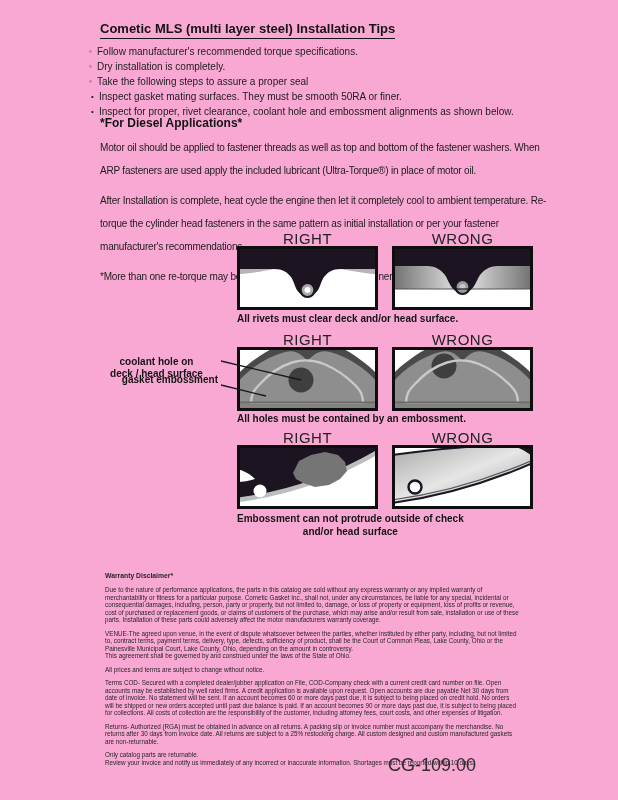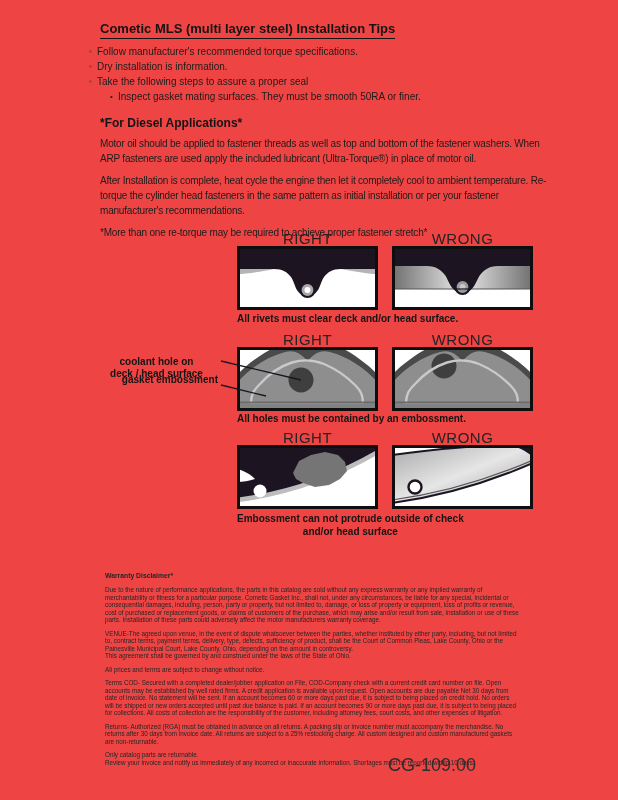--- a/index.html
+++ b/index.html
@@ -1,33 +1,33 @@
 <!DOCTYPE html>
 <html><head>
 <meta charset="utf-8">
 <style>
   html,body{margin:0;padding:0;background:#ffffff;}
   .page{
-    position:relative;width:618px;height:800px;background:#ef4444;overflow:hidden;
+    position:relative;width:618px;height:800px;background:#f9a8d4;overflow:hidden;
     font-family:"Liberation Sans", sans-serif;color:#1a1a1a;
   }
   
   .title{
     position:absolute;left:100px;top:21px;font-size:13px;font-weight:bold;
     border-bottom:1.6px solid #141414;padding-bottom:2px;white-space:nowrap;color:#141414;
   }
   
   .tips{position:absolute;left:89px;top:44px;font-size:10px;line-height:15px;color:#1c1c1c;}
   .tip-line{white-space:nowrap;}
   .tip-line .marker{display:inline-block;width:8px;font-size:8px;vertical-align:1px;color:#1c1c1c;}
-  .tip-sub{margin-left:21px;}
+  .tip-sub{margin-left:2px;}
   
   .diesel{position:absolute;left:100px;top:116px;width:452px;color:#1c1c1c;}
   .diesel-h{font-size:12px;font-weight:bold;margin:0 0 6px 0;color:#141414;}
-  .diesel p{font-size:10px;letter-spacing:-0.2px;line-height:15px;margin:0 0 7px 0;}
+  .diesel p{font-size:10px;letter-spacing:-0.2px;line-height:23px;margin:0 0 7px 0;}
   
   .rw-label{position:absolute;width:141px;text-align:center;font-size:15px;letter-spacing:0.5px;color:#232323;white-space:nowrap;}
   .panel{position:absolute;width:141px;height:64px;}
   .cap{position:absolute;font-size:10px;font-weight:bold;color:#141414;white-space:nowrap;text-align:center;}
   .anno{position:absolute;left:95px;width:123px;text-align:right;font-size:10px;font-weight:bold;line-height:11.5px;color:#141414;white-space:nowrap;}
   .leader{position:absolute;left:215px;top:340px;pointer-events:none;}
   
   .legal{position:absolute;left:105px;top:572px;width:414px;color:#262626;}
   .legal-h{font-size:6.8px;font-weight:bold;margin:0 0 7px 0;}
   .wp{font-size:6.3px;line-height:7.5px;margin:0 0 6px 0;}
@@ -37,23 +37,24 @@
 </style>
 </head>
 <body>
 
 <div class="page">
 
   <div class="title">Cometic MLS (multi layer steel) Installation Tips</div>
 
   <div class="tips">
     <div class="tip-line"><span class="marker">◦</span><span>Follow manufacturer's recommended torque specifications.</span></div>
-    <div class="tip-line"><span class="marker">◦</span><span>Dry installation is information.</span></div>
+    <div class="tip-line"><span class="marker">◦</span><span>Dry installation is completely.</span></div>
     <div class="tip-line"><span class="marker">◦</span><span>Take the following steps to assure a proper seal</span></div>
     <div class="tip-line tip-sub"><span class="marker">•</span><span>Inspect gasket mating surfaces.  They must be smooth 50RA or finer.</span></div>
+    <div class="tip-line tip-sub"><span class="marker">•</span><span>Inspect for proper, rivet clearance, coolant hole and embossment alignments as shown below.</span></div>
   </div>
 
   <div class="diesel">
     <div class="diesel-h">*For Diesel Applications*</div>
     <p>Motor oil should be applied to fastener threads as well as top and bottom of the fastener washers. When ARP fasteners are used apply the included lubricant (Ultra-Torque®) in place of motor oil.</p>
     <p>After Installation is complete, heat cycle the engine then let it completely cool to ambient temperature. Re-torque the cylinder head fasteners in the same pattern as initial installation or per your fastener manufacturer's recommendations.</p>
     <p>*More than one re-torque may be required to achieve proper fastener stretch*</p>
   </div>
 
   <div class="rw-label" style="left:237px;top:230px;">RIGHT</div>

